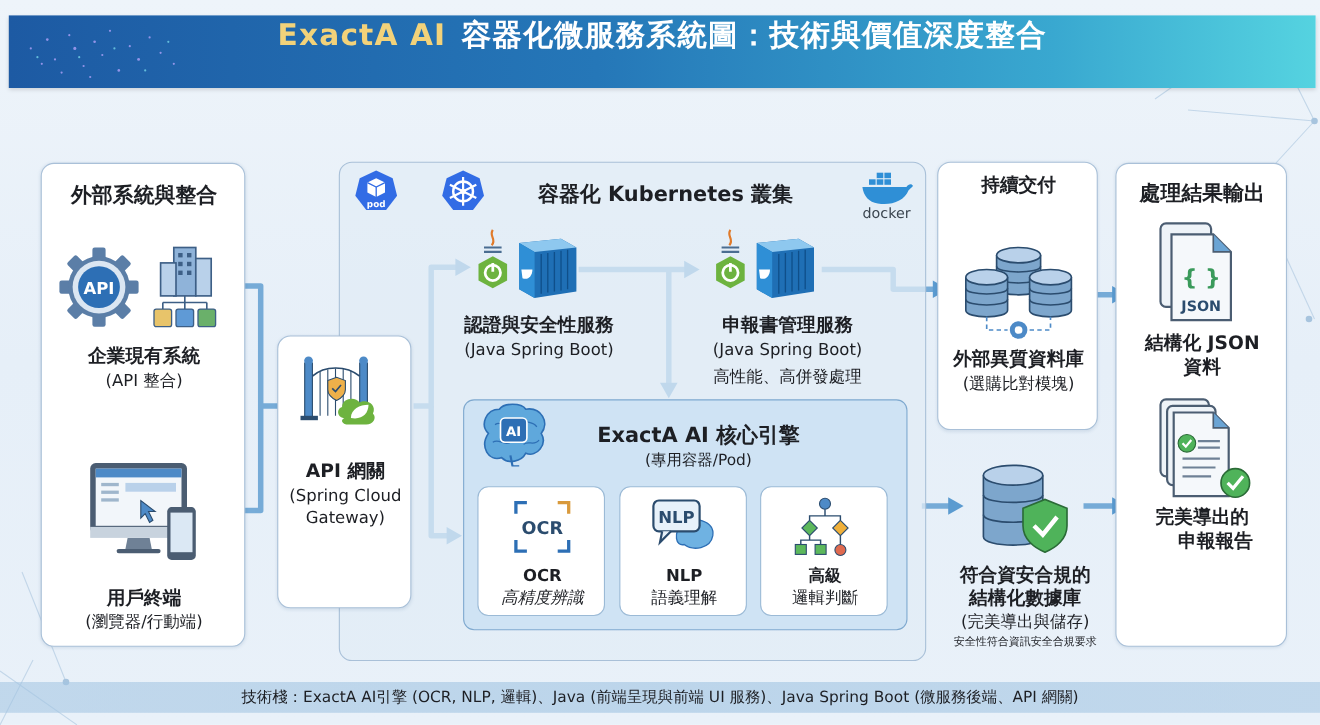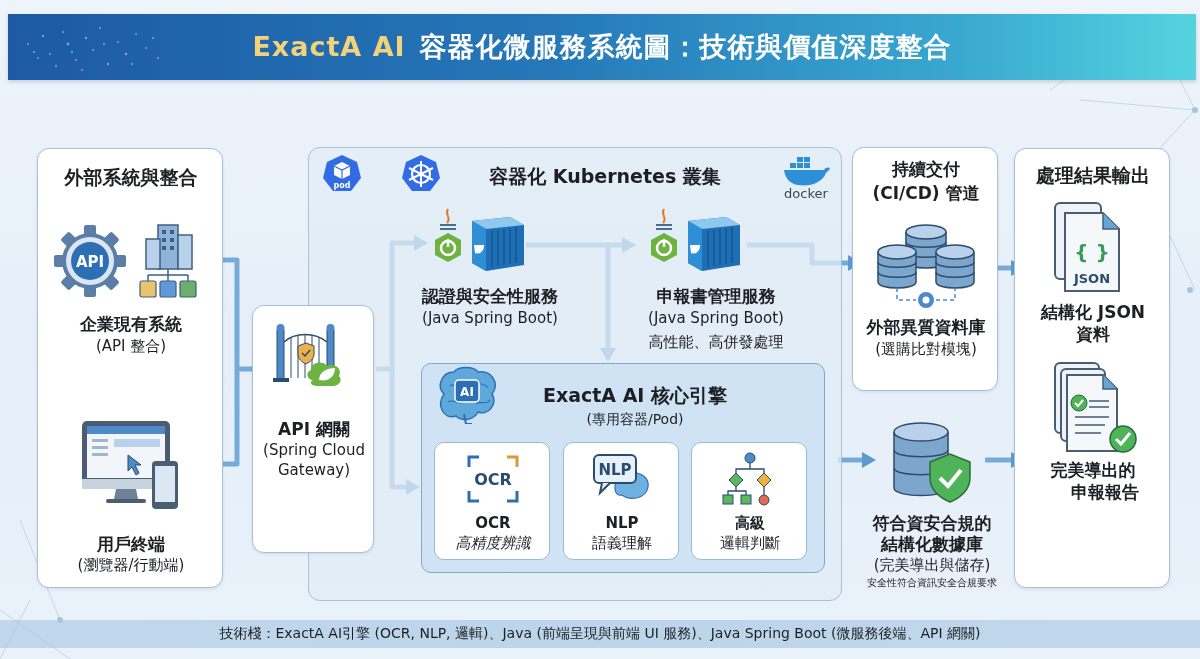--- a/index.html
+++ b/index.html
@@ -11,21 +11,21 @@
     color: #1d1f24;
   }
   .abs { position: absolute; }
   .net { position: absolute; left: 0; top: 0; width: 1200px; height: 659px; pointer-events: none; }
 
   
   .header {
     position: absolute; left: 8px; top: 14px; width: 1188px; height: 66px;
     background: linear-gradient(90deg, #1d5aa3 0%, #2577b8 45%, #39a8d0 80%, #55d3e0 100%);
     box-shadow: 0 2px 4px rgba(0,0,0,0.15);
-    display: flex; align-items: center; justify-content: center;
+    display: flex; justify-content: center;
   }
   .header-dots { position: absolute; left: 0; top: 0; width: 200px; height: 66px; }
   .header-title { font-size: 27px; font-weight: bold; letter-spacing: 1px; white-space: nowrap; }
   .header-title .brand { color: #f2d27a; margin-right: 14px; }
   .header-title .rest { color: #ffffff; }
 
   
   .panel {
     position: absolute; background: #ffffff; border: 1.5px solid #a9c0d8;
     border-radius: 12px; box-shadow: 0 1px 3px rgba(40,80,130,0.12);
@@ -366,21 +366,20 @@
     <path d="M40,58 C34,58 32,50 38,48 C38,40 50,38 54,44 C60,40 70,46 66,54 C70,58 66,64 60,64 L44,64 C38,64 36,60 40,58 Z" fill="#6db33f"></path>
     <path d="M46,58 C46,50 54,46 62,46 C62,54 56,60 46,58 Z" fill="#fff"></path>
   </svg>
   <div class="t-bold abs" style="left:0; top:112px; width:122px; font-size:17px;">API 網關</div>
   <div class="t-sub abs" style="left:0; top:134px; width:122px;">(Spring Cloud</div>
   <div class="t-sub abs" style="left:0; top:154px; width:122px;">Gateway)</div>
 </div>
 
 <div class="panel" style="left:852px; top:147px; width:146px; height:244px;">
   <div class="t-bold abs" style="left:0; top:10px; width:146px;">持續交付</div>
-  <div class="t-bold abs" style="left:0; top:34px; width:146px;">(CI/CD) 管道</div>
   <svg class="abs" style="left:23px; top:70px;" width="100" height="92" viewBox="0 0 100 92">
     <g stroke="#2b4c6e" stroke-width="1.5">
       <path d="M30,14 L30,44 C30,52 70,52 70,44 L70,14" fill="#7da6cc"></path>
       <ellipse cx="50" cy="14" rx="20" ry="7" fill="#b9d1ea"></ellipse>
       <path d="M30,24 C30,31 70,31 70,24 M30,34 C30,41 70,41 70,34" fill="none"></path>
       <path d="M2,34 L2,64 C2,72 40,72 40,64 L40,34" fill="#7da6cc"></path>
       <ellipse cx="21" cy="34" rx="19" ry="7" fill="#b9d1ea"></ellipse>
       <path d="M2,44 C2,51 40,51 40,44 M2,54 C2,61 40,61 40,54" fill="none"></path>
       <path d="M60,34 L60,64 C60,72 98,72 98,64 L98,34" fill="#7da6cc"></path>
       <ellipse cx="79" cy="34" rx="19" ry="7" fill="#b9d1ea"></ellipse>

